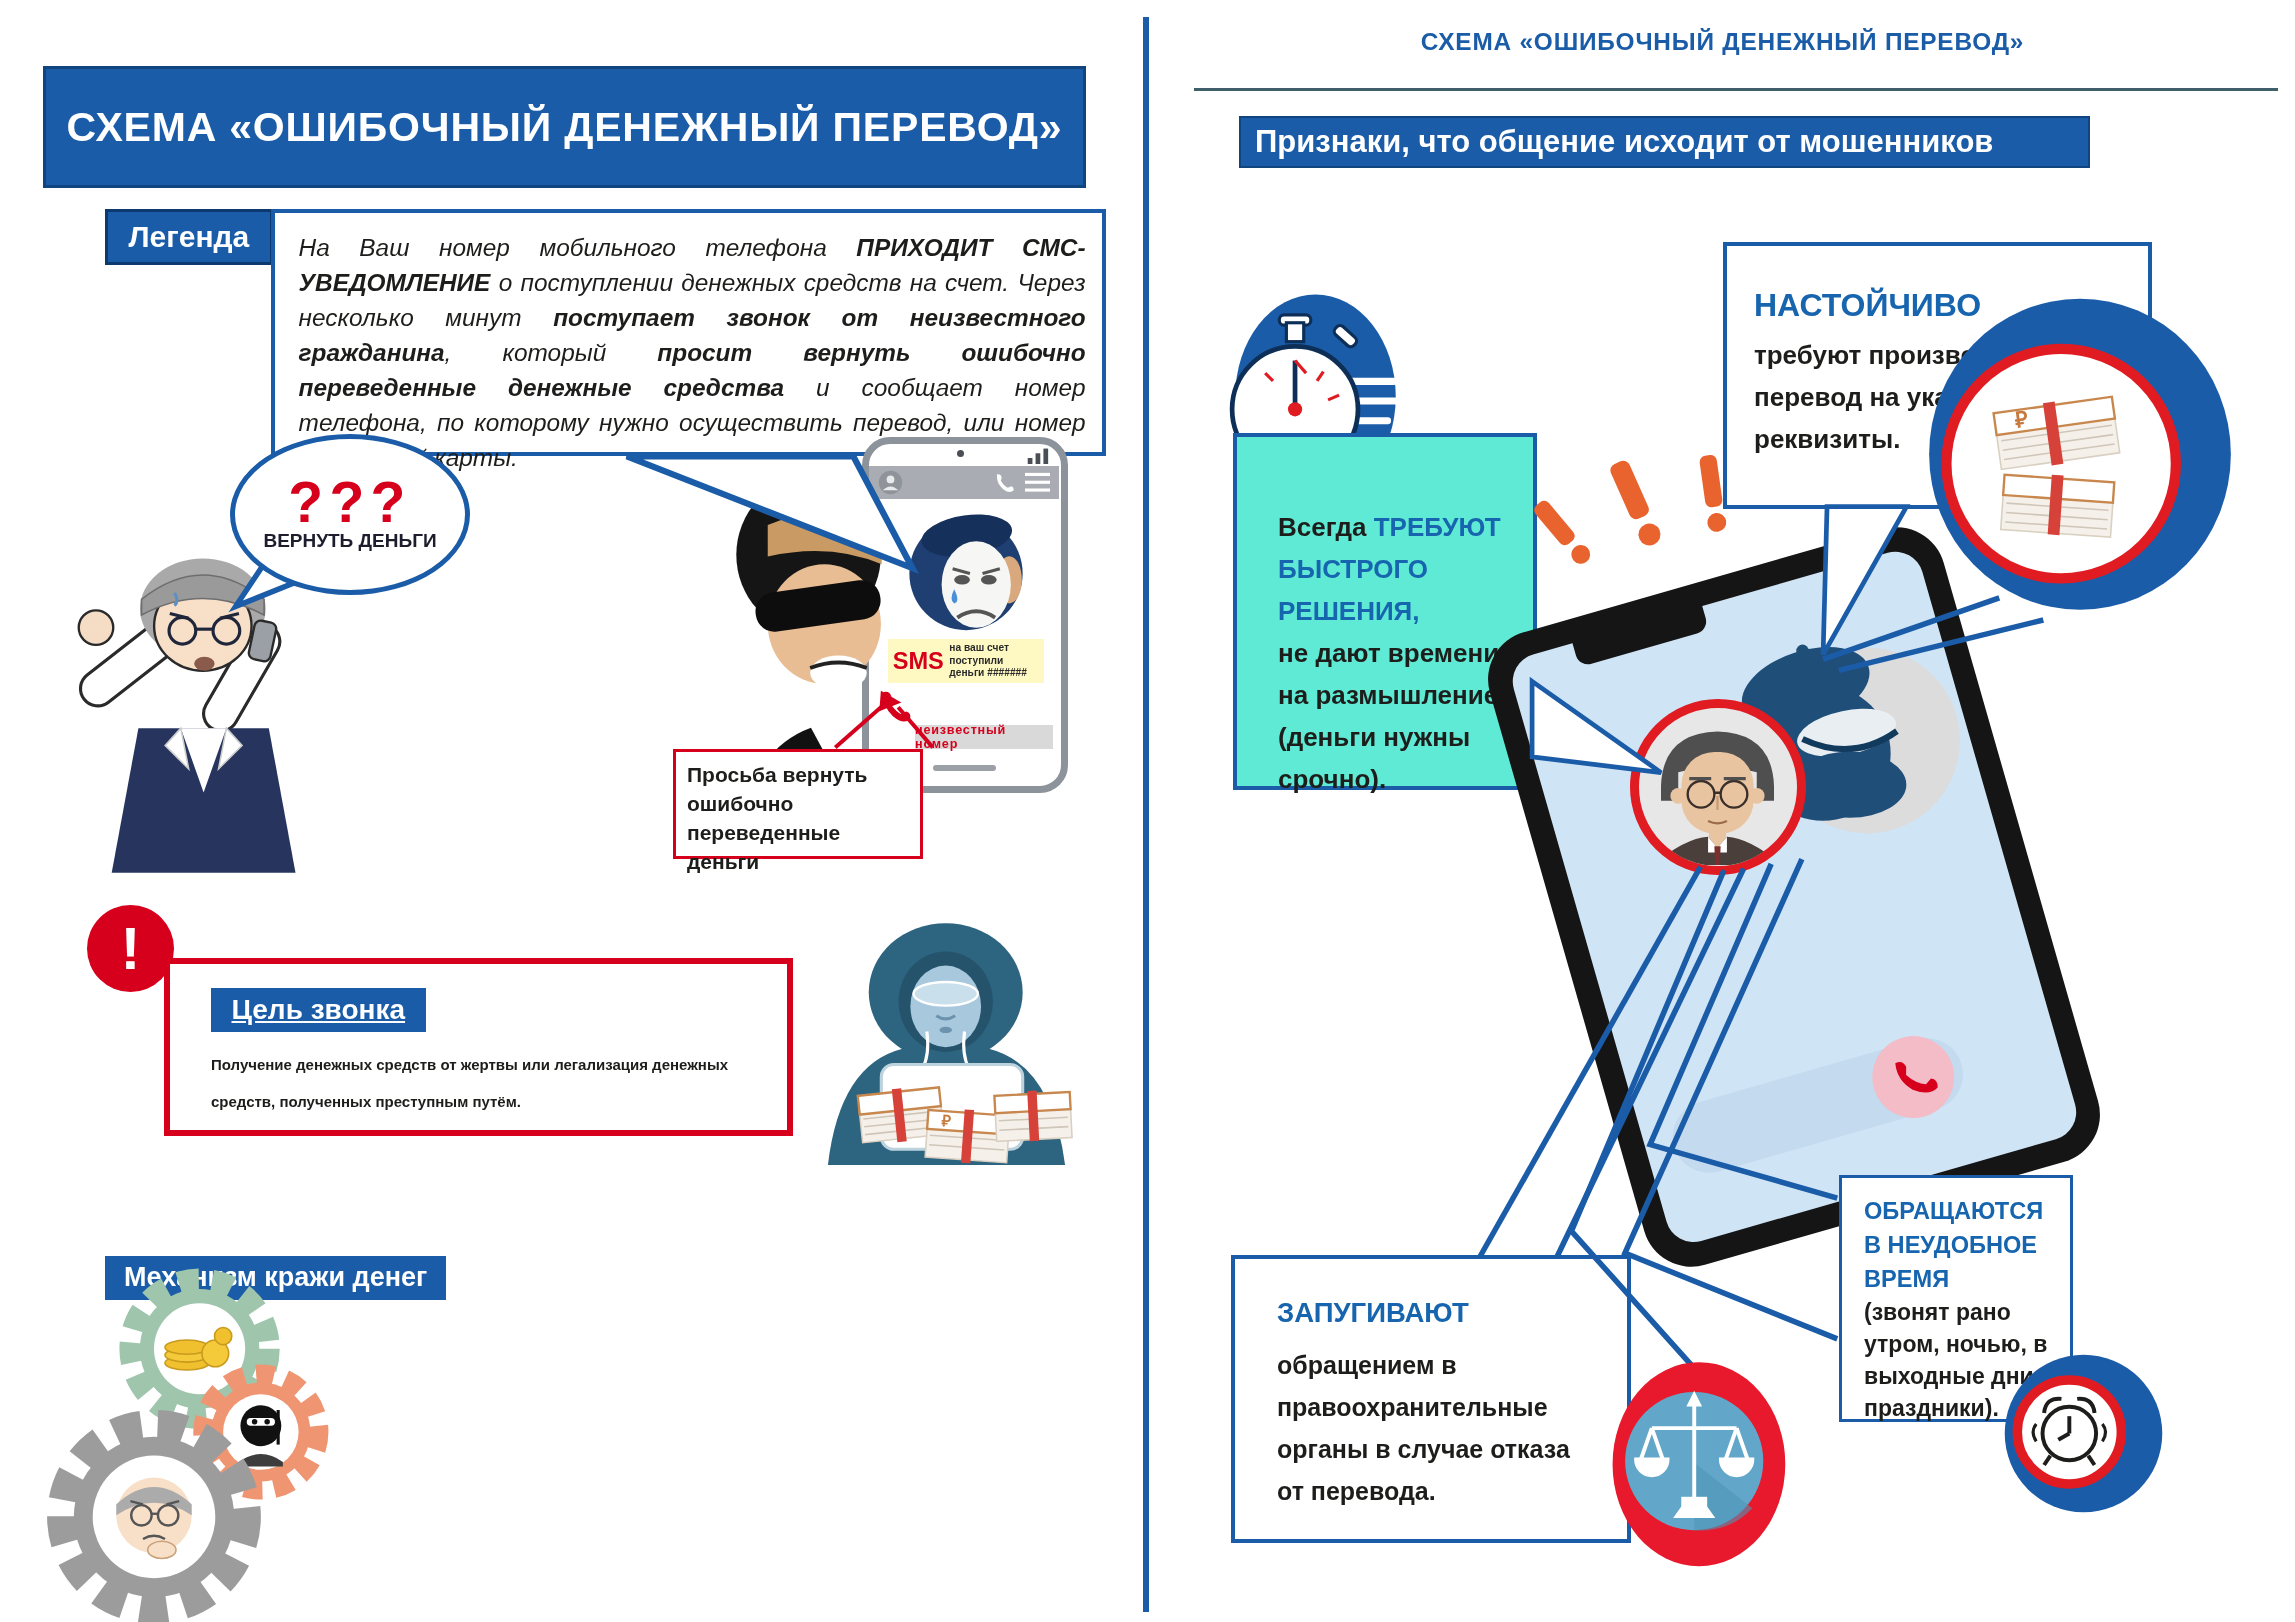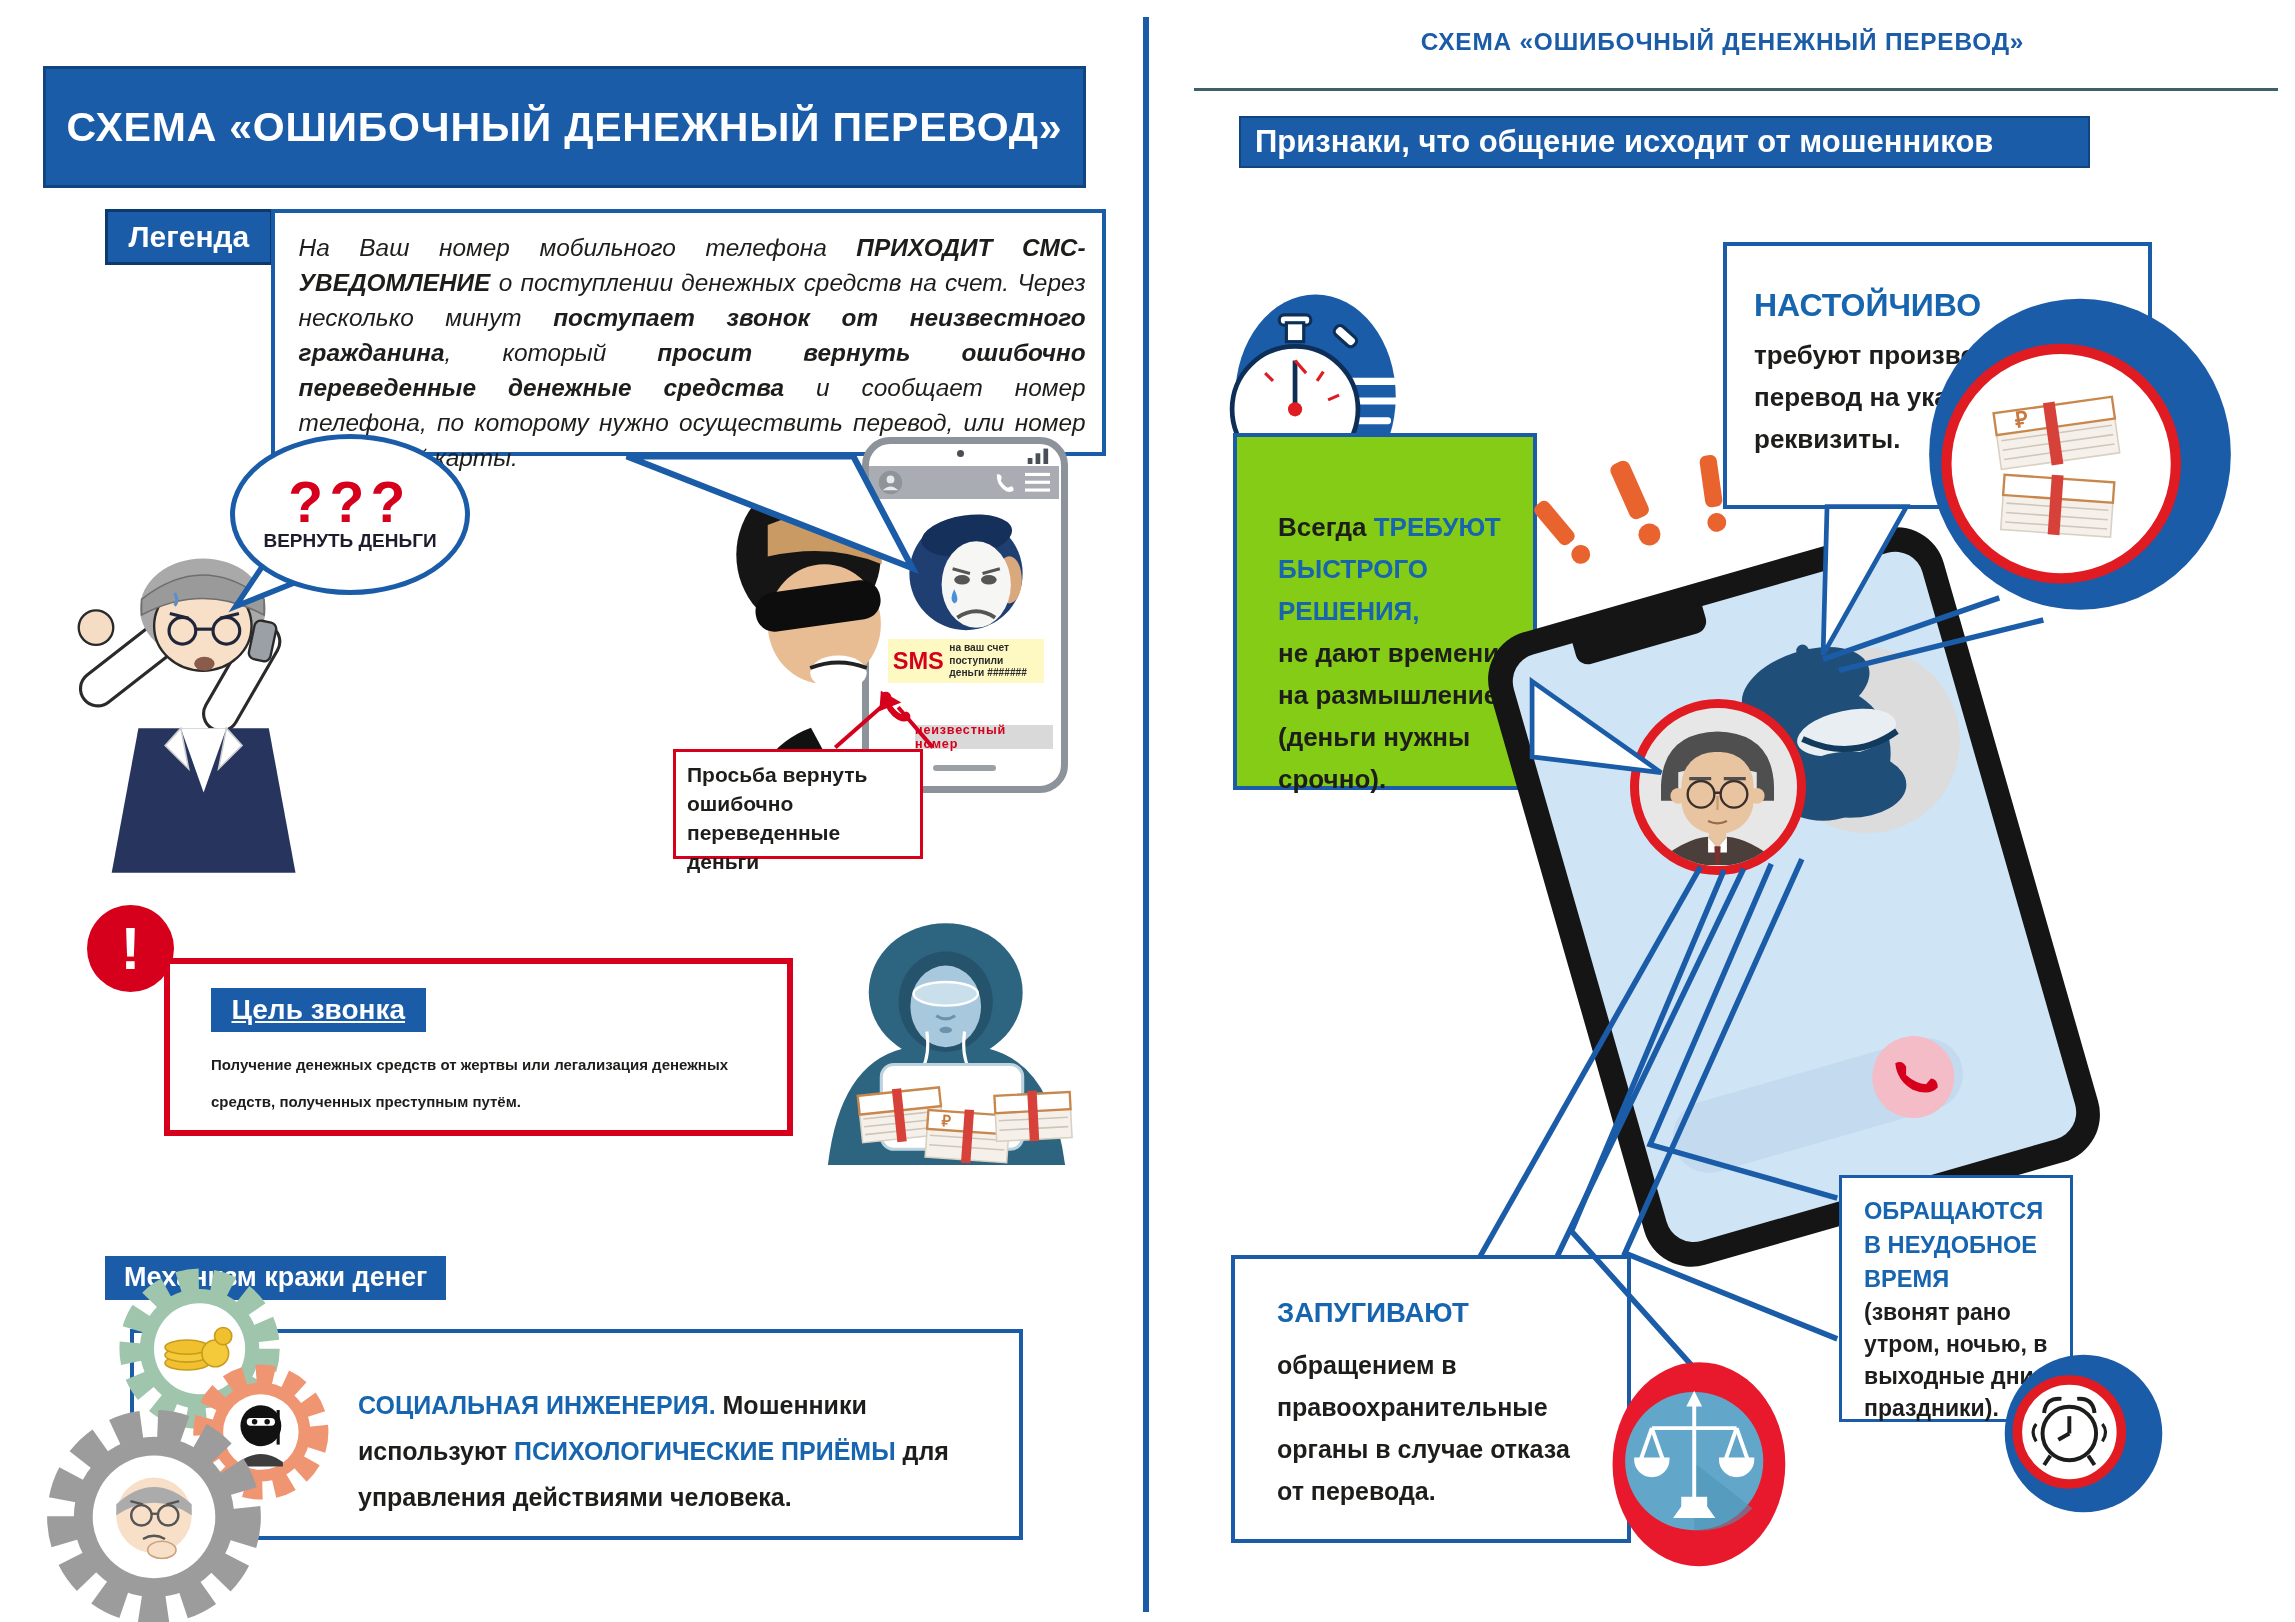--- a/index.html
+++ b/index.html
@@ -175,25 +175,20 @@
         <line x1="4" y1="44" x2="92" y2="44" stroke="#cfc5b8" stroke-width="2"></line>
         <rect x="0" y="0" width="96" height="22" fill="#ffffff" stroke="#c8874d" stroke-width="3"></rect>
         <rect x="42" y="-4" width="12" height="64" fill="#d6423a"></rect>
       </g>
     </g>
   </svg>
 
   <div class="abs blue-bg" style="left:105px;top:1256px;padding:6.3px 19px;font-size:27px;">
     <span>Механизм кражи денег</span>
   </div>
-  <div class="abs box-blue" style="left:130px;top:1329px;width:893px;height:211px;box-sizing:border-box;">
-    <div class="abs" style="left:224px;top:49px;width:621px;font-size:25px;font-weight:bold;line-height:46px;">
-      <span class="bluetxt">СОЦИАЛЬНАЯ ИНЖЕНЕРИЯ.</span><span> Мошенники используют </span><span class="bluetxt">ПСИХОЛОГИЧЕСКИЕ ПРИЁМЫ</span><span> для управления действиями человека.</span>
-    </div>
-  </div>
 
   <svg class="abs noptr" style="left:36px;top:1256px;" width="346" height="367" viewBox="0 0 440 467">
     <g>
       <circle cx="208" cy="118" r="88" fill="none" stroke="#9fc6ad" stroke-width="28" stroke-dasharray="26 17"></circle>
       <circle cx="208" cy="118" r="76" fill="#9fc6ad"></circle>
       <circle cx="208" cy="118" r="58" fill="#ffffff"></circle>
       <ellipse cx="192" cy="136" rx="28" ry="9" fill="#f0c02e" stroke="#c89a1d" stroke-width="2"></ellipse>
       <ellipse cx="192" cy="126" rx="28" ry="9" fill="#f5ca3a" stroke="#c89a1d" stroke-width="2"></ellipse>
       <ellipse cx="192" cy="116" rx="28" ry="9" fill="#f0c02e" stroke="#c89a1d" stroke-width="2"></ellipse>
       <circle cx="228" cy="124" r="17" fill="#f5ca3a" stroke="#c89a1d" stroke-width="2"></circle>
@@ -249,21 +244,21 @@
     <rect x="138" y="58" width="32" height="14" rx="6" transform="rotate(42 154 65)" fill="#ffffff" stroke="#0d2f57" stroke-width="4"></rect>
     <circle cx="90" cy="158" r="80" fill="#ffffff" stroke="#0d2f57" stroke-width="6"></circle>
     <line x1="90" y1="158" x2="90" y2="96" stroke="#0d2f57" stroke-width="6"></line>
     <line x1="90" y1="96" x2="104" y2="112" stroke="#e11b22" stroke-width="4"></line>
     <line x1="126" y1="110" x2="118" y2="122" stroke="#e11b22" stroke-width="4"></line>
     <line x1="146" y1="140" x2="132" y2="146" stroke="#e11b22" stroke-width="4"></line>
     <line x1="52" y1="112" x2="62" y2="122" stroke="#e11b22" stroke-width="4"></line>
     <circle cx="90" cy="158" r="9" fill="#e11b22"></circle>
   </svg>
 
-  <div class="abs" style="left:1233px;top:433px;width:304px;height:357px;box-sizing:border-box;background:#84cc16;
+  <div class="abs" style="left:1233px;top:433px;width:304px;height:357px;box-sizing:border-box;background:#5eead4;
               border:4.7px solid #1b5ca8;">
     <div class="abs" style="left:41px;top:69px;width:241px;font-size:26px;font-weight:bold;line-height:42px;">
       <span>Всегда </span><span class="bluetxt">ТРЕБУЮТ БЫСТРОГО РЕШЕНИЯ,</span><br>
       <span>не дают времени на размышление (деньги нужны срочно).</span>
     </div>
   </div>
 
   <div class="abs" style="left:1723px;top:242px;width:429px;height:267px;box-sizing:border-box;background:#fff;
               border:4.7px solid #1b5ca8;">
     <div class="abs bluetxt" style="left:27px;top:41px;font-size:32px;font-weight:bold;">

